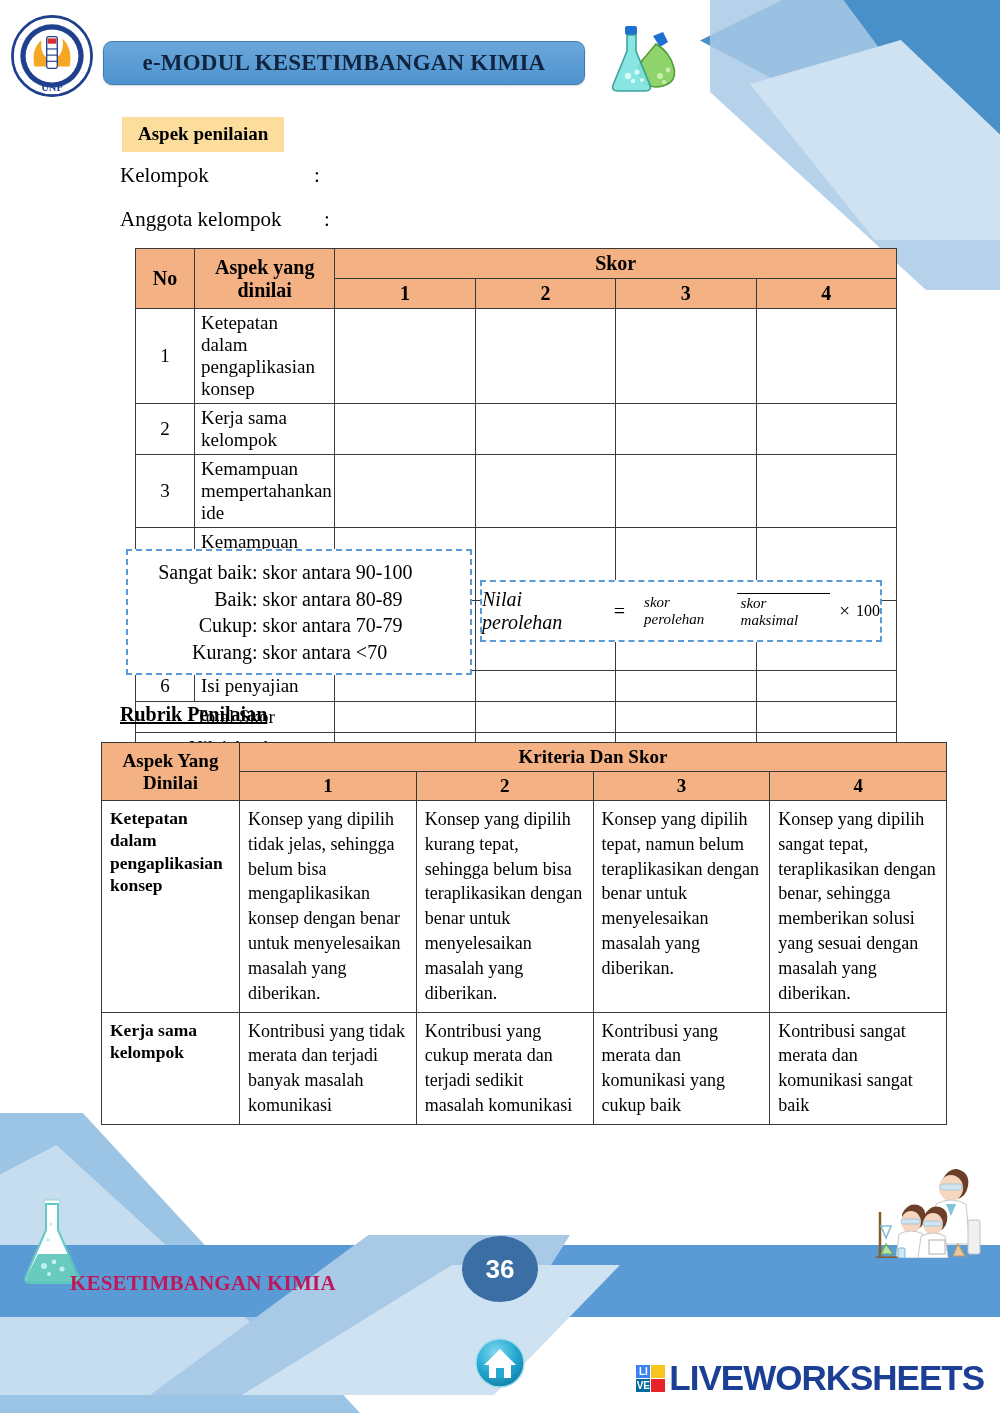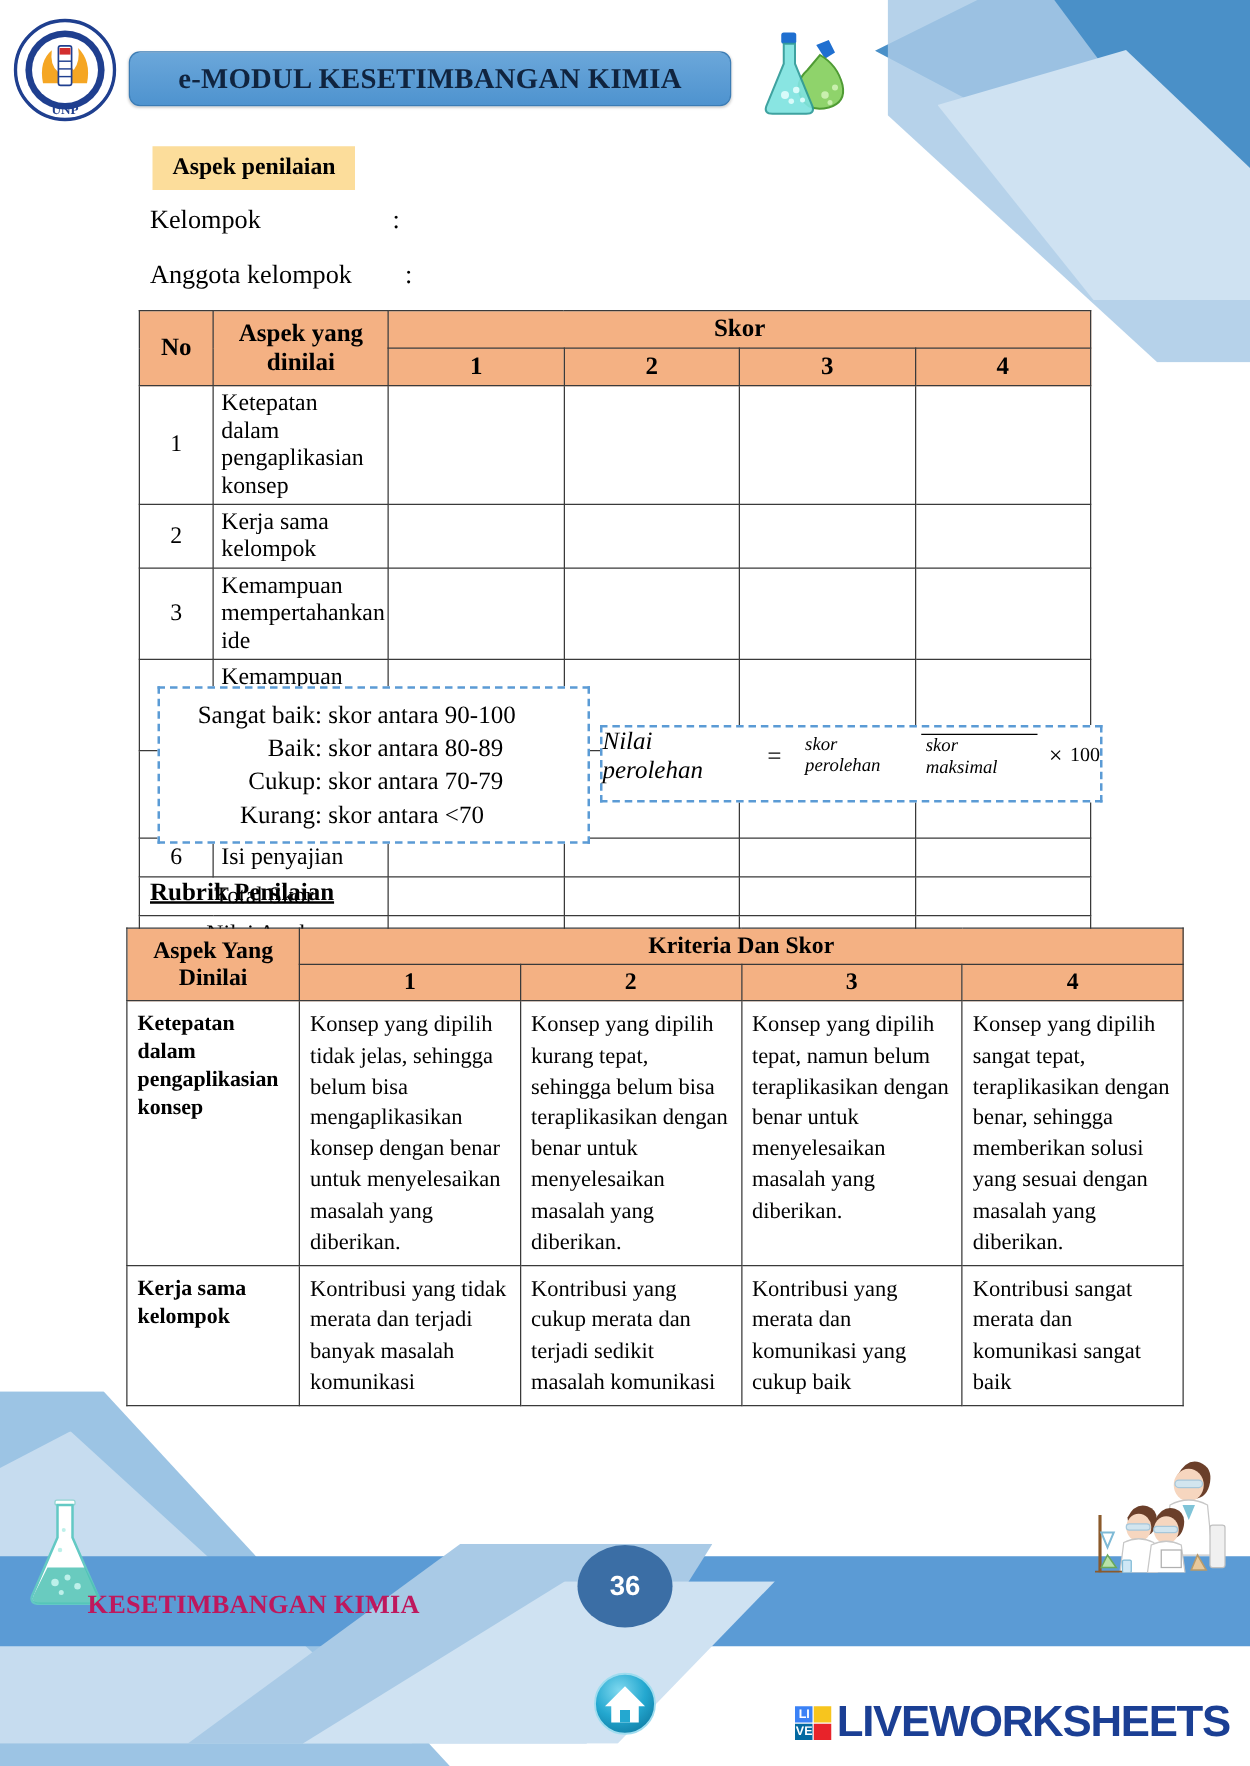--- a/index.html
+++ b/index.html
@@ -121,21 +121,21 @@
   .kl-1 { left: 120px; top: 163px; }
   .kl-2 { left: 120px; top: 207px; }
   .kl-colon-1 { left: 314px; top: 163px; }
   .kl-colon-2 { left: 324px; top: 207px; }
 
   
   table { border-collapse: collapse; }
 
   .tbl1 {
     position: absolute;
-    left: 111px; top: 248px;
+    left: 135px; top: 248px;
     width: 762px;
     table-layout: fixed;
   }
   .tbl1 th, .tbl1 td {
     border: 1px solid #3a3a3a;
     font-family: "Liberation Serif", serif;
   }
   .tbl1 thead th {
     background: #f4b183;
     font-weight: bold;
@@ -177,21 +177,21 @@
   .crit-row .k { width: 112px; text-align: right; }
   .crit-row .v { }
 
   .formula-box {
     position: absolute;
     left: 480px; top: 580px;
     width: 398px; height: 58px;
     border: 2px dashed #5b9bd5;
     background: #fff;
     display: flex;
-    align-items: flex-start;
+    align-items: center;
     justify-content: center;
   }
   .formula {
     display: flex;
     align-items: center;
     font-family: "Liberation Serif", serif;
     font-style: italic;
     font-size: 20px;
     color: #000;
   }
@@ -273,21 +273,21 @@
     left: 462px; top: 1236px;
     width: 76px; height: 66px;
     border-radius: 50%;
     background: #3b6ea5;
     display: flex;
     align-items: center;
     justify-content: center;
     color: #fff;
     font-family: "Liberation Sans", sans-serif;
     font-weight: bold;
-    font-size: 22px;
+    font-size: 26px;
   }
   .home-btn {
     position: absolute;
     left: 474px; top: 1337px;
     width: 52px; height: 52px;
   }
 
   
   .lws {
     position: absolute;

